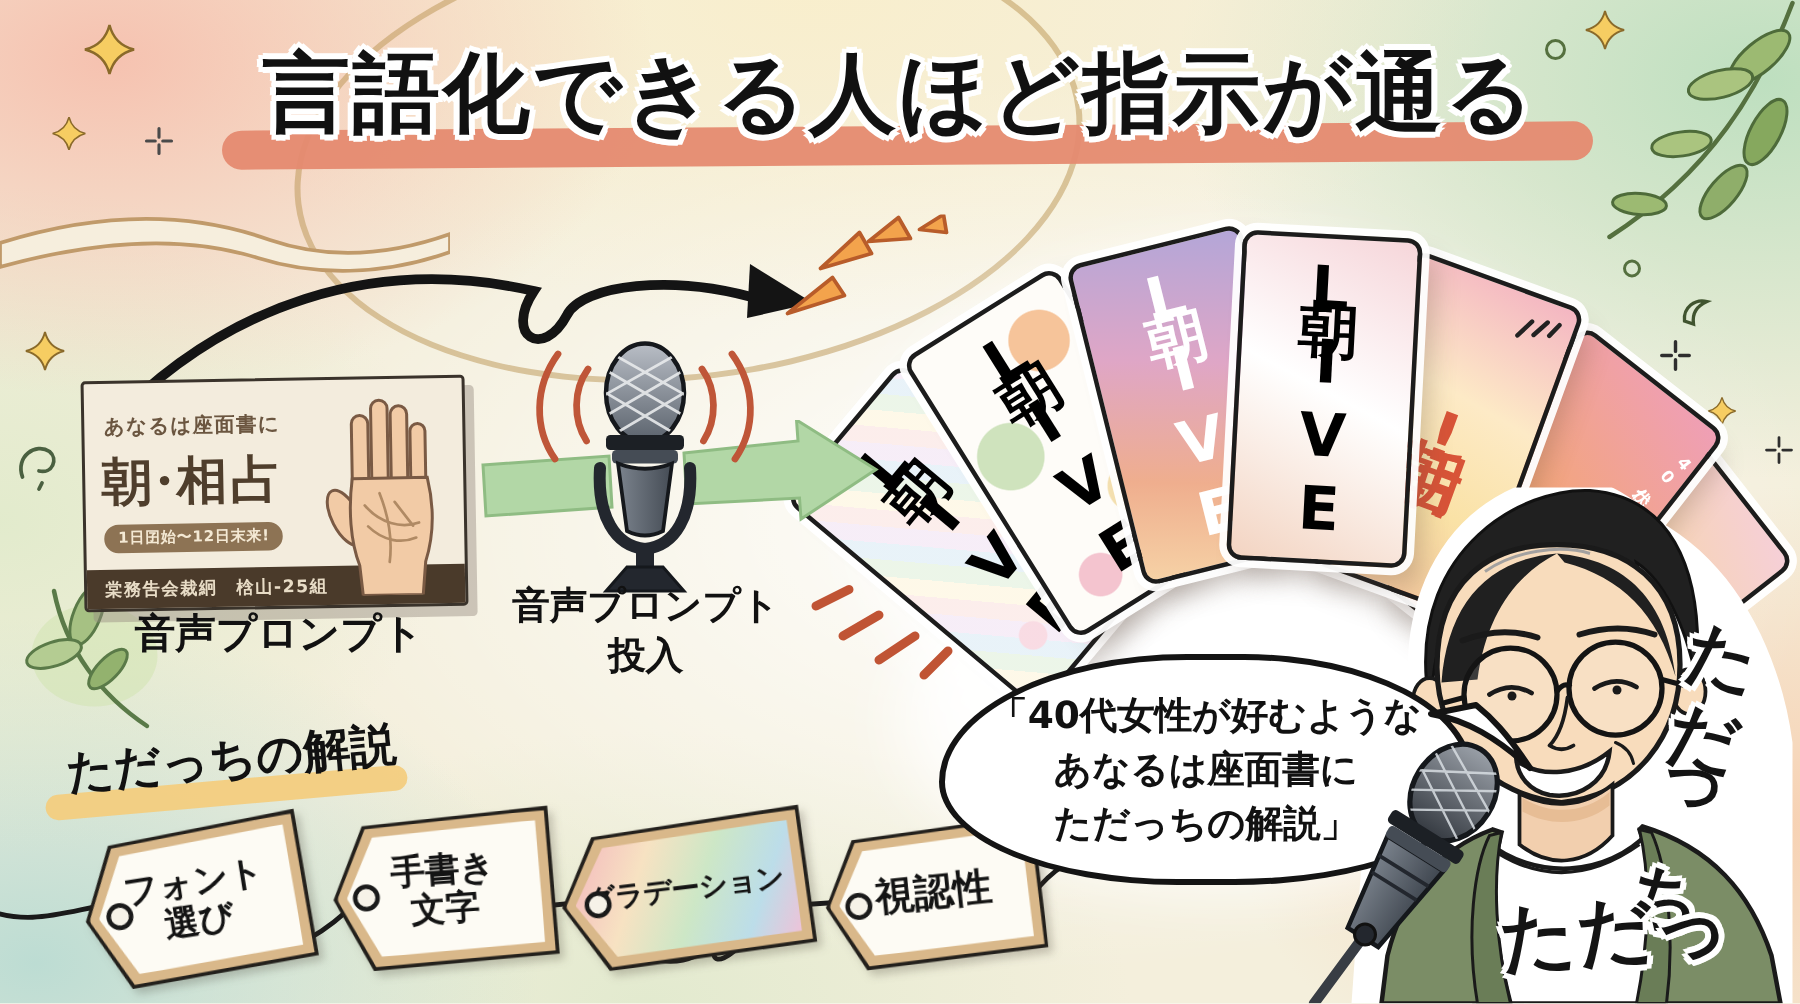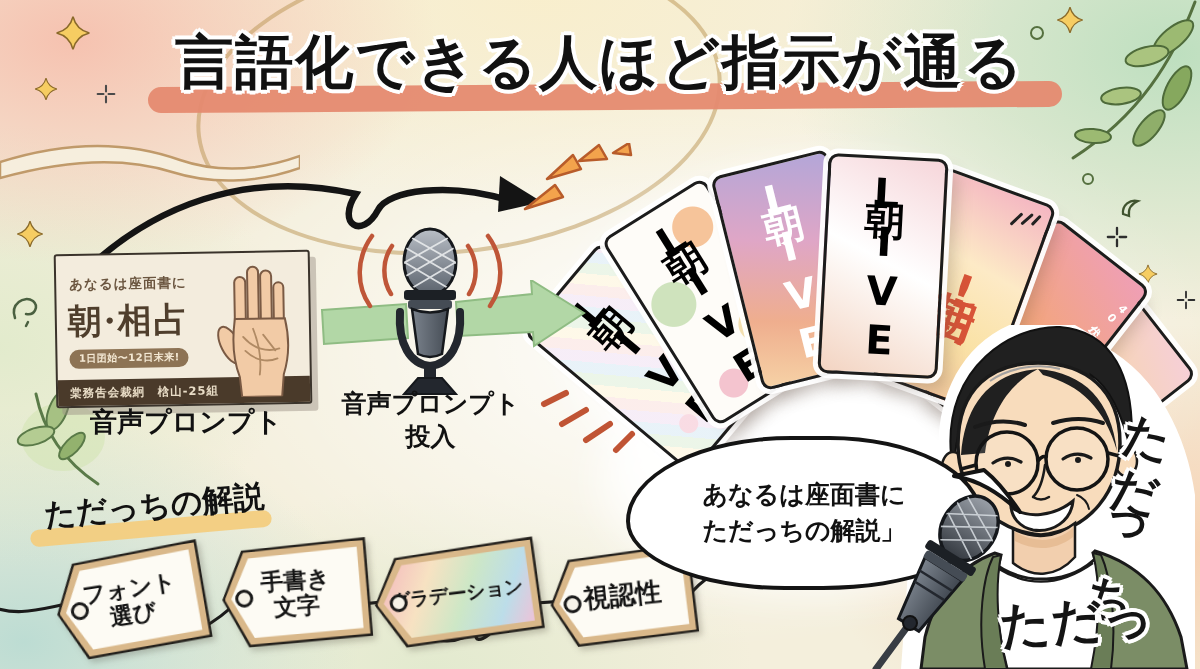--- a/index.html
+++ b/index.html
@@ -338,20 +338,21 @@
     <path d="M96,236 C128,262 176,260 204,230 L214,344 L88,344 Z" fill="#fff" stroke="#1a1a1a" stroke-width="3"></path>
     <path d="M104,244 Q150,272 198,238" fill="none" stroke="#1a1a1a" stroke-width="2.2"></path>
     <path d="M100,228 C62,242 40,272 30,312 L26,344 L112,344 C100,298 98,260 106,230 Z" fill="#7b8d66" stroke="#1a1a1a" stroke-width="3"></path>
     <path d="M106,230 C100,262 102,304 112,344 L90,344 C82,296 88,252 98,232 Z" fill="#6a7d57" stroke="#1a1a1a" stroke-width="2"></path>
     <path d="M200,226 C246,240 272,270 286,312 L292,344 L198,344 C208,298 208,258 198,228 Z" fill="#7b8d66" stroke="#1a1a1a" stroke-width="3"></path>
     <path d="M198,228 C206,262 204,304 196,344 L216,344 C222,298 216,252 206,230 Z" fill="#6a7d57" stroke="#1a1a1a" stroke-width="2"></path>
   </svg>
 
   <div class="abs bubble">
     <div class="bubble-text">
+      <div>「40代女性が好むような</div>
       <div>あなるは座面書に</div>
       <div>ただっちの解説」</div>
     </div>
   </div>
   <svg class="abs bubble-tail noint" width="72" height="58" viewBox="0 0 72 58">
     <path d="M2,8 C26,12 46,24 68,44 C52,20 42,10 32,2 Z" fill="#fff" stroke="#141414" stroke-width="4" stroke-linejoin="round"></path>
   </svg>
 
   <svg class="abs mic-stand noint" width="200" height="199" viewBox="0 0 200 199">
     <defs>

